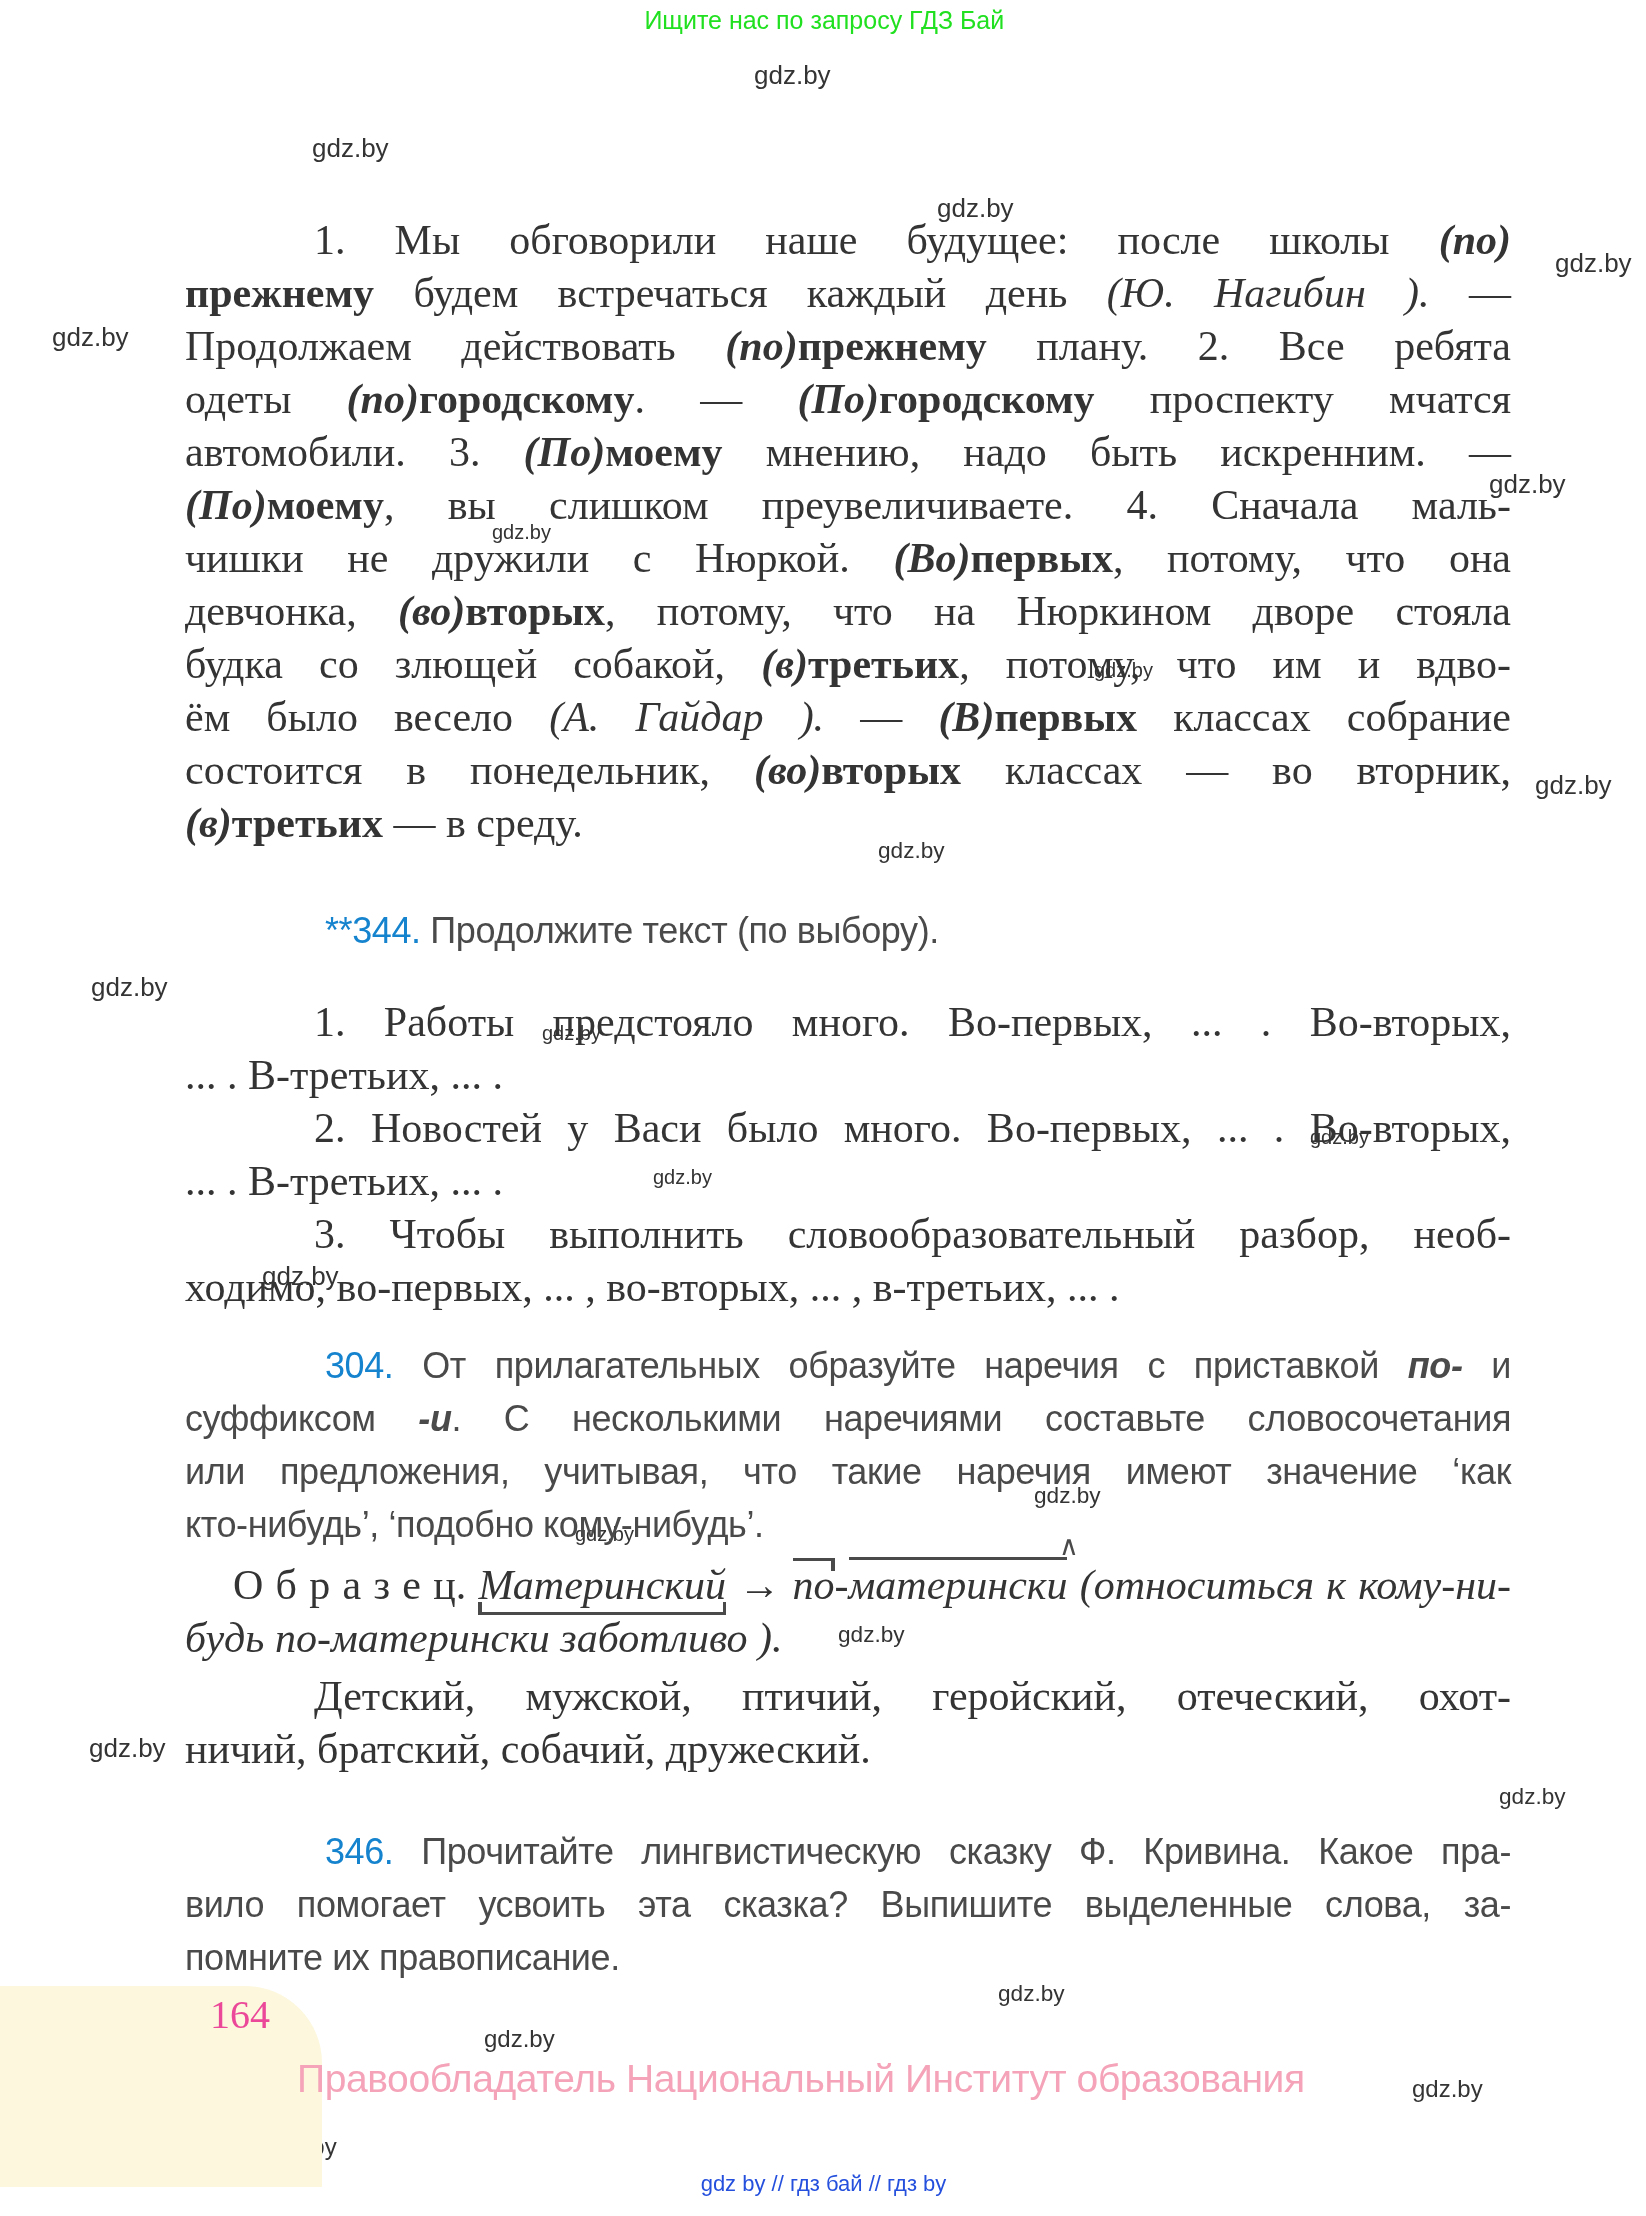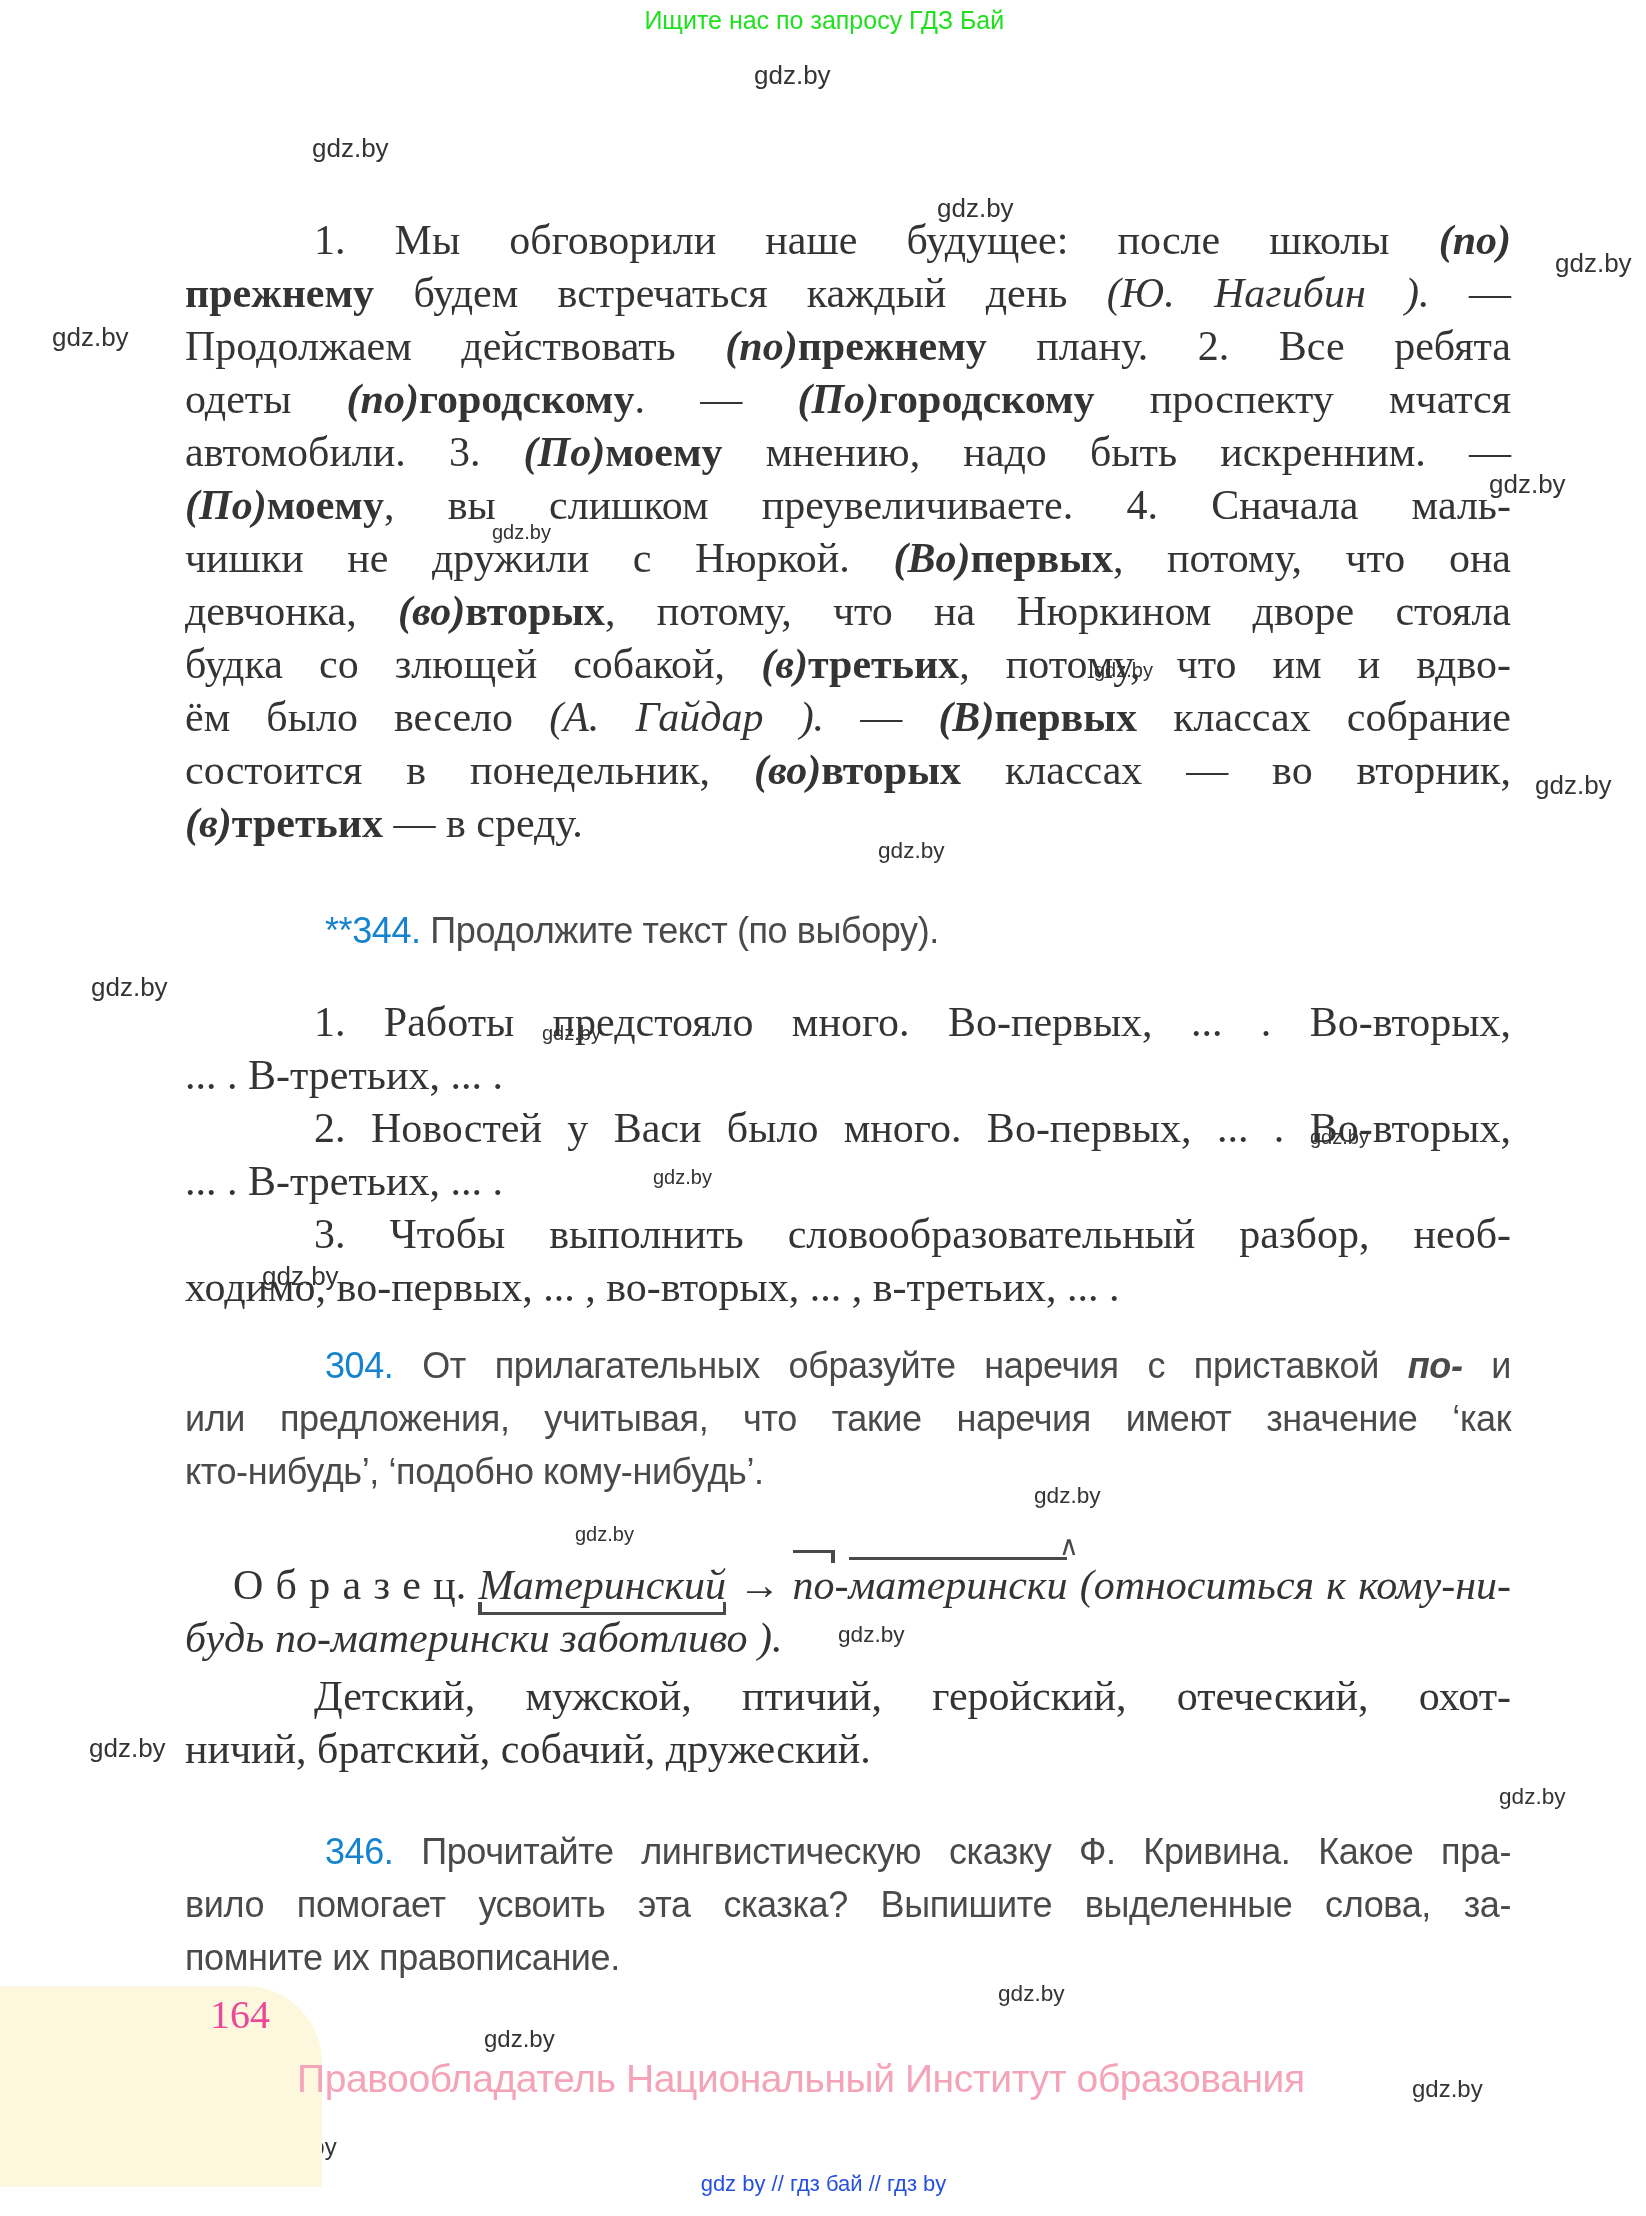--- a/index.html
+++ b/index.html
@@ -39,21 +39,21 @@
   .t-s{}
   .t-sbi{font-weight:700;font-style:italic;}
   .t-num{color:#1583ce;font-weight:400;margin-left:11px;}
   
   .m-base{position:relative;font-style:italic;border-bottom:3.2px solid #4a4a4a;padding-bottom:4px;}
   .m-base::before,.m-base::after{
     content:"";position:absolute;bottom:-3.2px;width:3.2px;height:13px;background:#4a4a4a;
   }
   .m-base::before{left:0;}
   .m-base::after{right:0;}
-  .m-pref{position:relative;font-style:italic;border-top:3.2px solid #4a4a4a;padding-top:9px;}
+  .m-pref{position:relative;font-style:italic;border-top:3.2px solid #4a4a4a;padding-top:1px;}
   .m-pref::after{
     content:"";position:absolute;top:-3.2px;right:0;width:3.2px;height:13px;background:#4a4a4a;
   }
   .m-root{position:relative;font-style:italic;border-top:3.2px solid #4a4a4a;padding-top:1.6px;}
   .m-root::after{
     content:"\2227";position:absolute;top:-27px;right:-11.3px;
     font-style:normal;font-size:27px;color:#4a4a4a;line-height:1;
   }
   
   .page-box{
@@ -132,20 +132,21 @@
       <div class="line just ind"><span class="t-n">1. Работы предстояло много. Во-первых, ... . Во-вторых,</span></div>
       <div class="line"><span class="t-n">... . В-третьих, ... .</span></div>
       <div class="line just ind"><span class="t-n">2. Новостей у Васи было много. Во-первых, ... . Во-вторых,</span></div>
       <div class="line"><span class="t-n">... . В-третьих, ... .</span></div>
       <div class="line just ind"><span class="t-n">3. Чтобы выполнить словообразовательный разбор, необ-</span></div>
       <div class="line"><span class="t-n">ходимо, во-первых, ... , во-вторых, ... , в-третьих, ... .</span></div>
     </div>
 
   <div class="block sans" style="top:1339px;">
       <div class="line just ind"><span class="t-num">304.</span><span class="t-s"> От прилагательных образуйте наречия с приставкой </span><span class="t-sbi">по-</span><span class="t-s"> и</span></div>
+      <div class="line just"><span class="t-s">суффиксом </span><span class="t-sbi">-и</span><span class="t-s">. С несколькими наречиями составьте словосочетания</span></div>
       <div class="line just"><span class="t-s">или предложения, учитывая, что такие наречия имеют значение ‘как</span></div>
       <div class="line"><span class="t-s">кто-нибудь’, ‘подобно кому-нибудь’.</span></div>
     </div>
 
   <div class="block serif" style="top:1559px;">
       <div class="line just" style="text-indent: 48px;"><span class="t-n">О б р а з е ц. </span><span class="m-base">Материнский</span><span class="t-n"> → </span><span class="m-pref">по</span><span class="t-i">-</span><span class="m-root">матерински</span><span class="t-i"> (относиться к кому-ни-</span></div>
       <div class="line"><span class="t-i">будь по-матерински заботливо ).</span></div>
     </div>
 
   <div class="block serif" style="top:1670px;">

